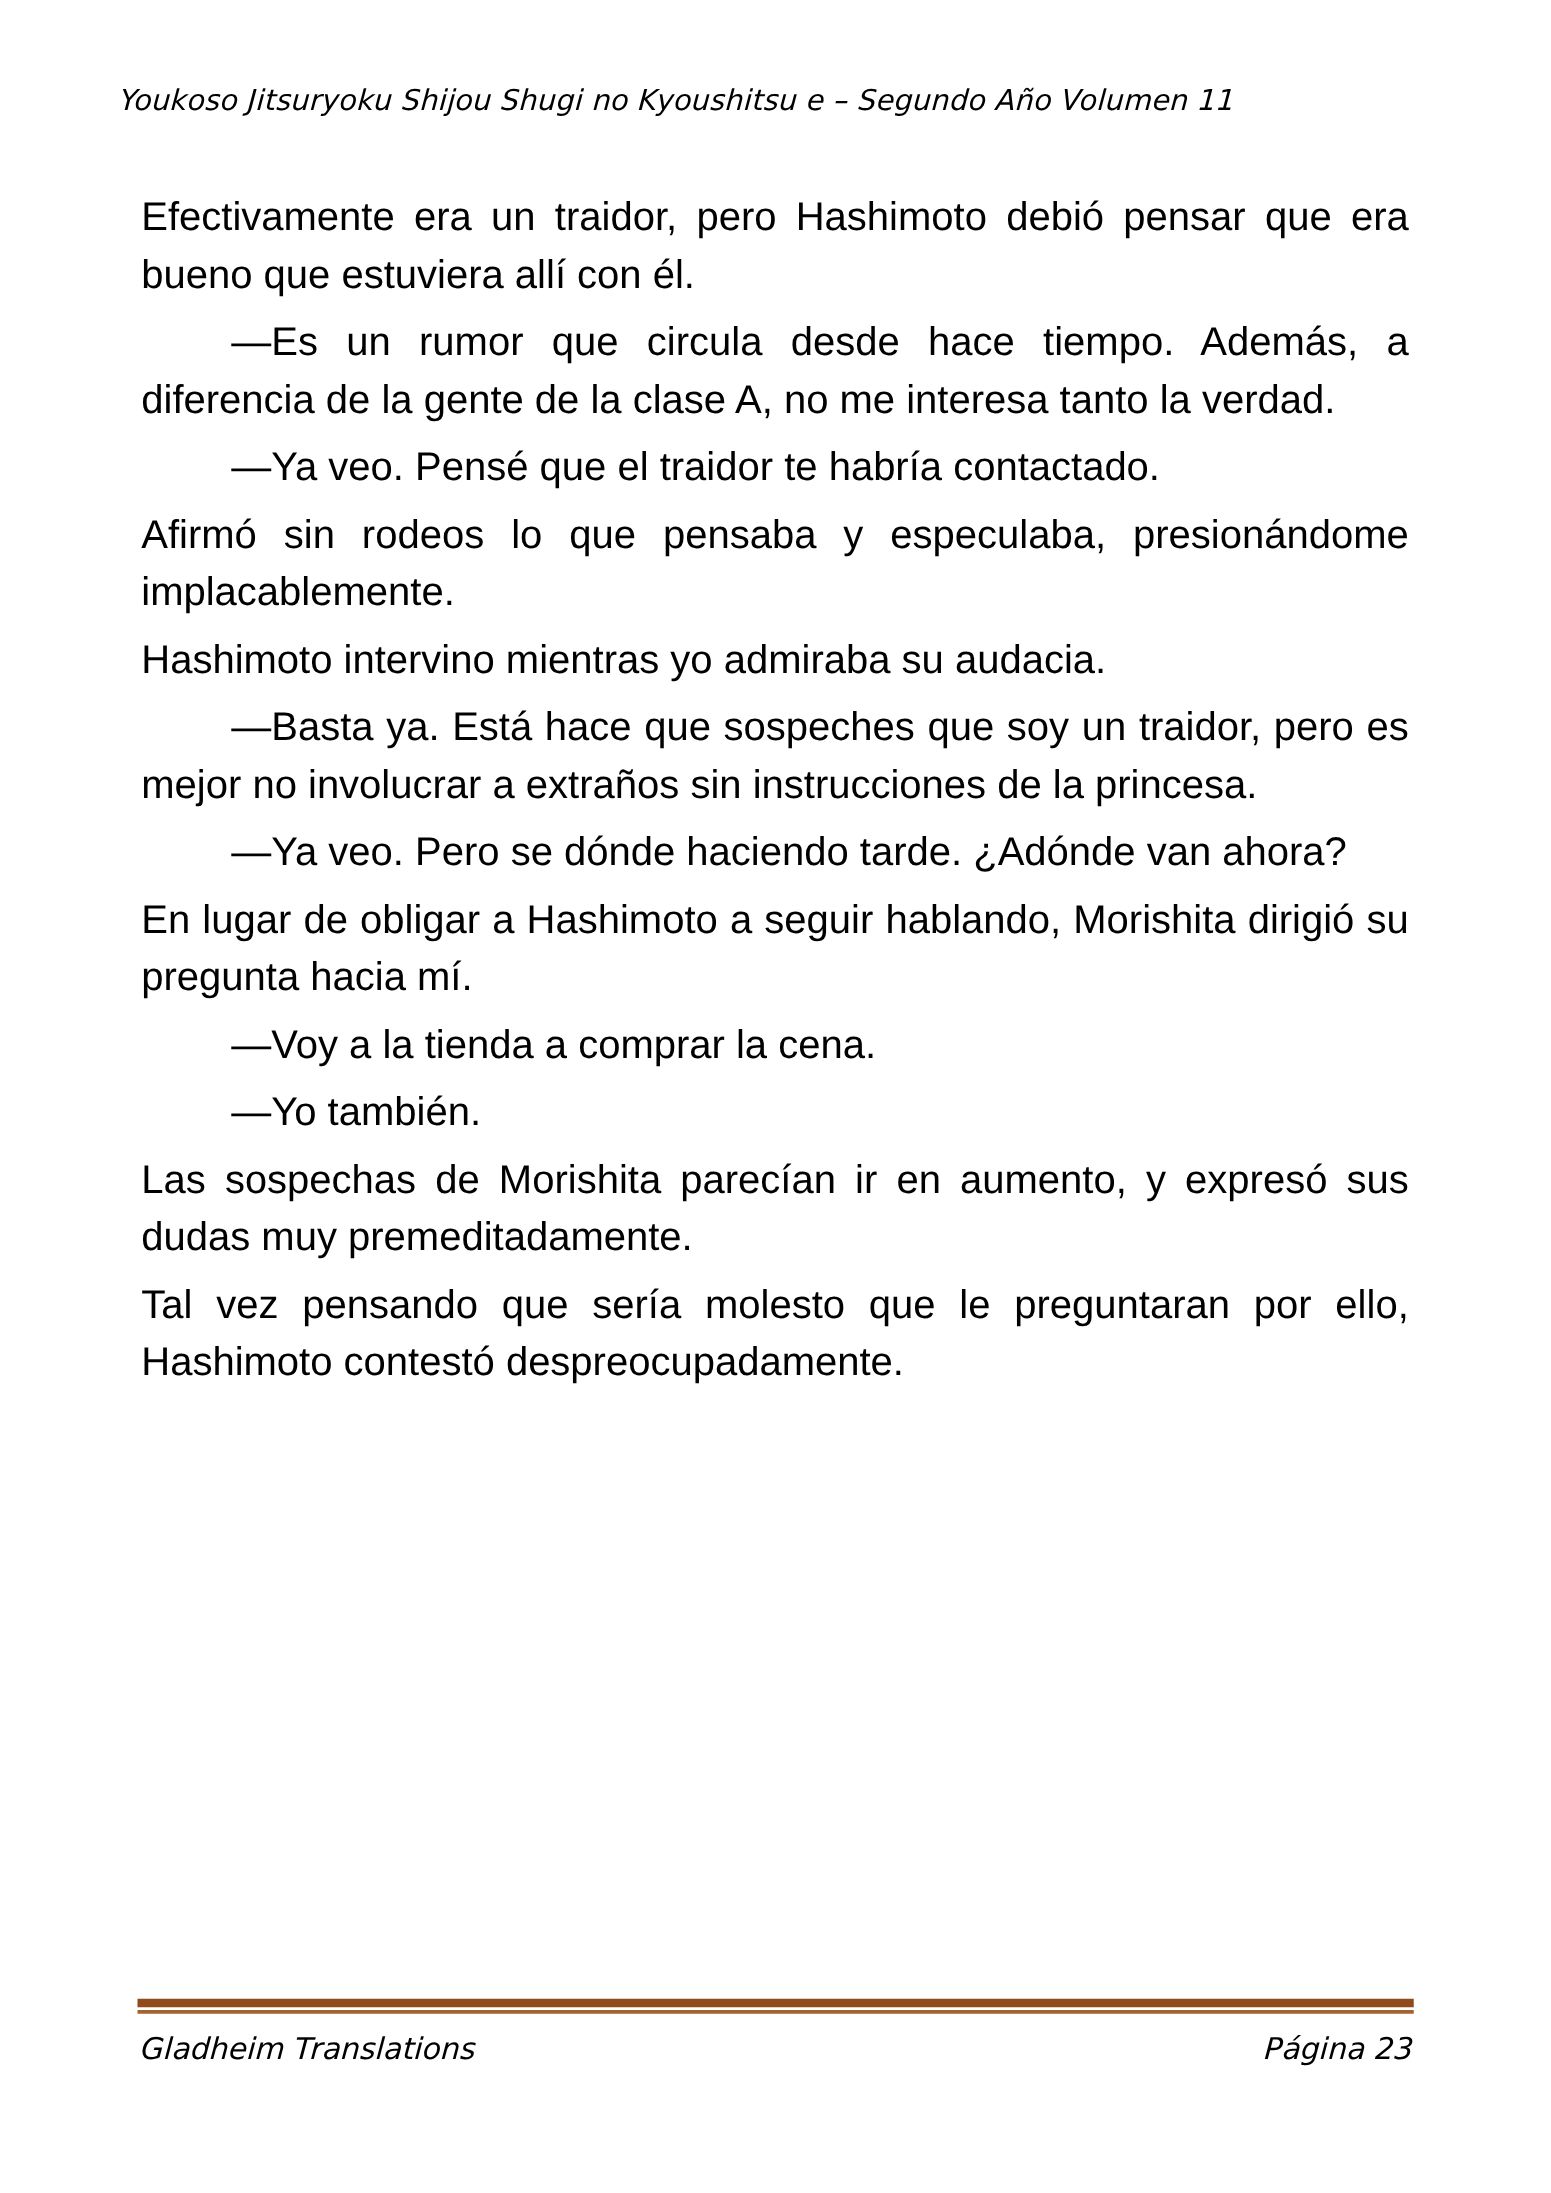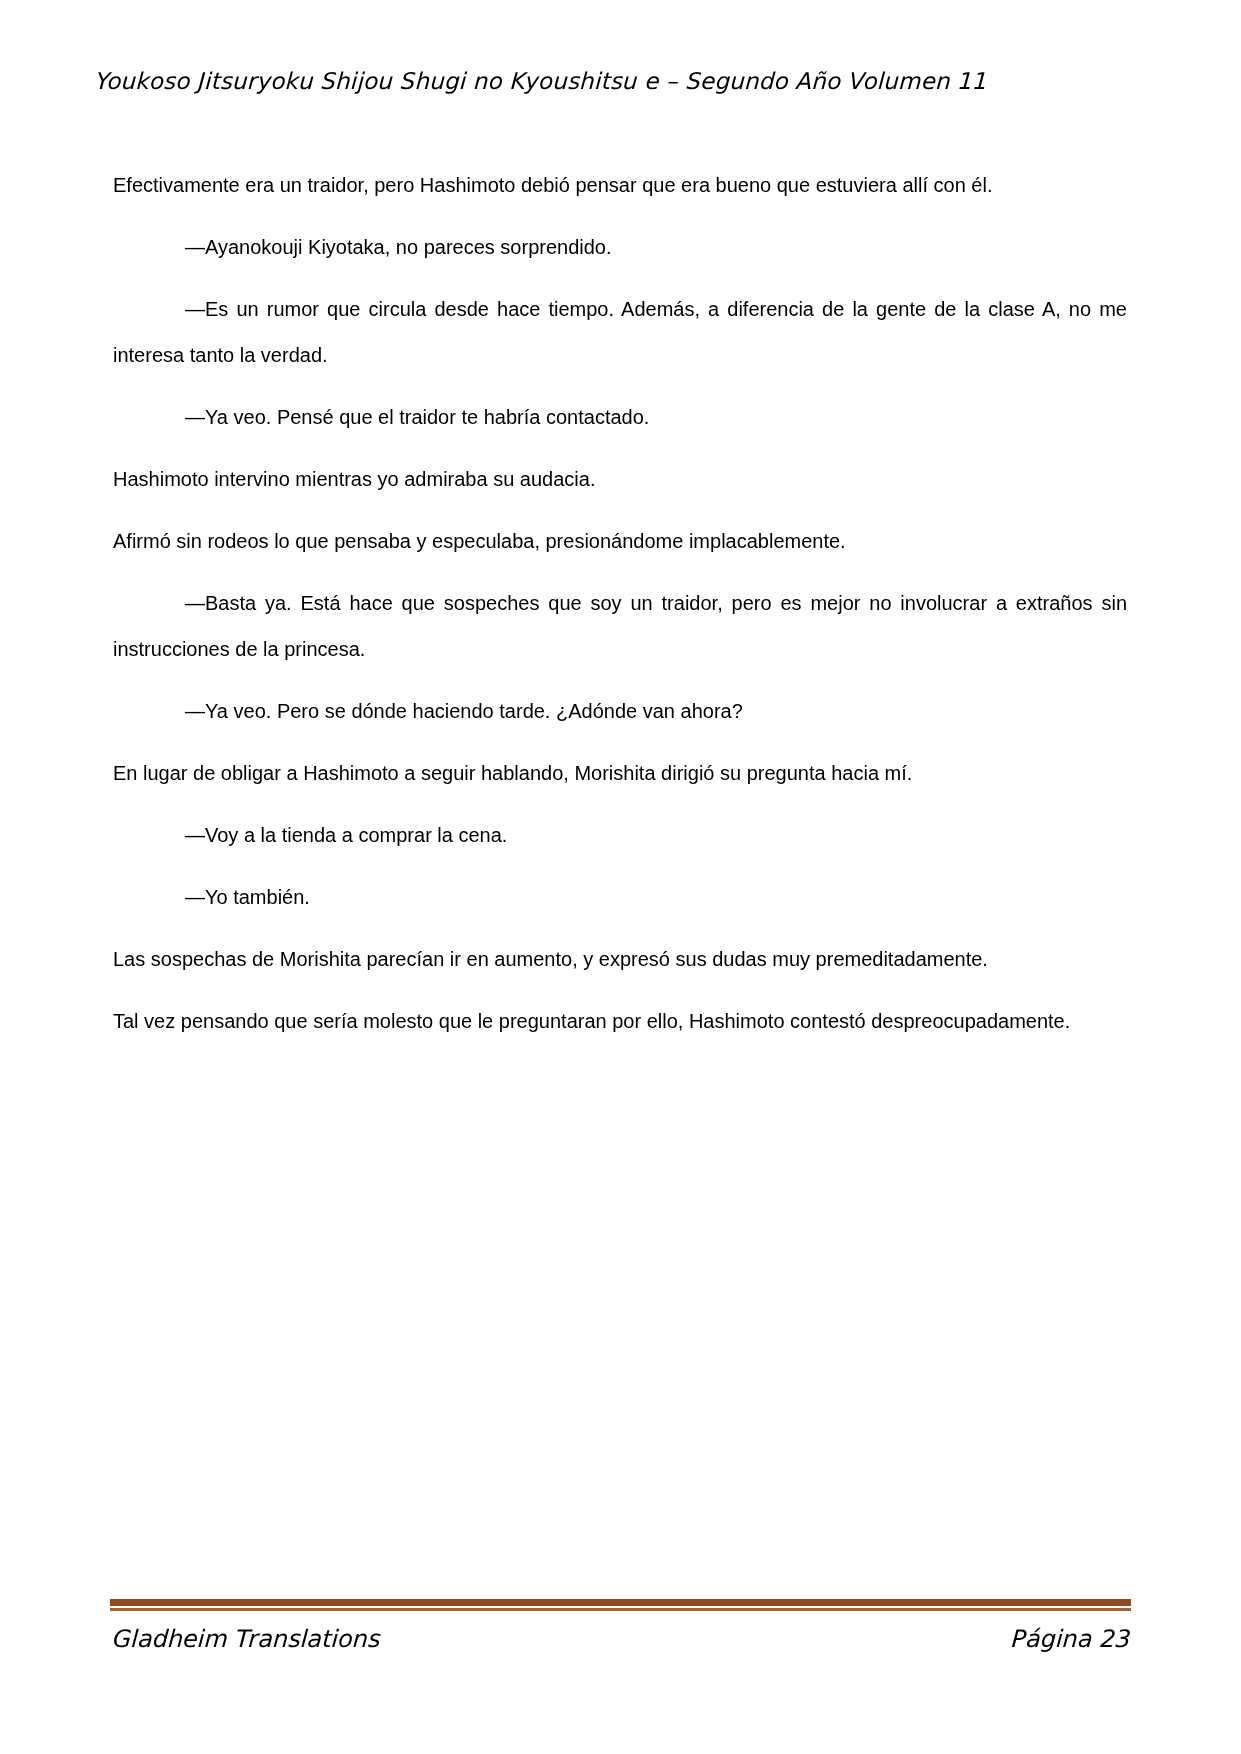--- a/index.html
+++ b/index.html
@@ -30,22 +30,22 @@
     transform: skewX(-4deg);
     white-space: nowrap;
   }
   .content {
     position: absolute;
     top: 146px;
     left: 113px;
     width: 1014px;
   }
   .content p {
-    margin: 16px 0 8px 0;
-    font-size: 20px;
+    margin: 4px 0 8px 0;
+    font-size: 32px;
     line-height: 46px;
     text-align: justify;
     color: #000000;
   }
   .content p.dialogue {
     text-indent: 72px;
   }
   .footer-rule {
     position: absolute;
     top: 1599px;
@@ -81,25 +81,24 @@
 </head>
 <body>
 
 <div class="page">
 
   <div class="header">Youkoso Jitsuryoku Shijou Shugi no Kyoushitsu e – Segundo Año Volumen 11</div>
 
   <div class="content">
 
   <p class="narration">Efectivamente era un traidor, pero Hashimoto debió pensar que era bueno que estuviera allí con él.</p>
-      <p class="dialogue">—Ayanokouji Kiyotaka, no pareces sorprendido.</p>
       <p class="dialogue">—Es un rumor que circula desde hace tiempo. Además, a diferencia de la gente de la clase A, no me interesa tanto la verdad.</p>
       <p class="dialogue">—Ya veo. Pensé que el traidor te habría contactado.</p>
+      <p class="narration">Afirmó sin rodeos lo que pensaba y especulaba, presionándome implacablemente.</p>
       <p class="narration">Hashimoto intervino mientras yo admiraba su audacia.</p>
-      <p class="narration">Afirmó sin rodeos lo que pensaba y especulaba, presionándome implacablemente.</p>
       <p class="dialogue">—Basta ya. Está hace que sospeches que soy un traidor, pero es mejor no involucrar a extraños sin instrucciones de la princesa.</p>
       <p class="dialogue">—Ya veo. Pero se dónde haciendo tarde. ¿Adónde van ahora?</p>
       <p class="narration">En lugar de obligar a Hashimoto a seguir hablando, Morishita dirigió su pregunta hacia mí.</p>
       <p class="dialogue">—Voy a la tienda a comprar la cena.</p>
       <p class="dialogue">—Yo también.</p>
       <p class="narration">Las sospechas de Morishita parecían ir en aumento, y expresó sus dudas muy premeditadamente.</p>
       <p class="narration">Tal vez pensando que sería molesto que le preguntaran por ello, Hashimoto contestó despreocupadamente.</p>
     </div>
 
   <div class="footer-rule">

